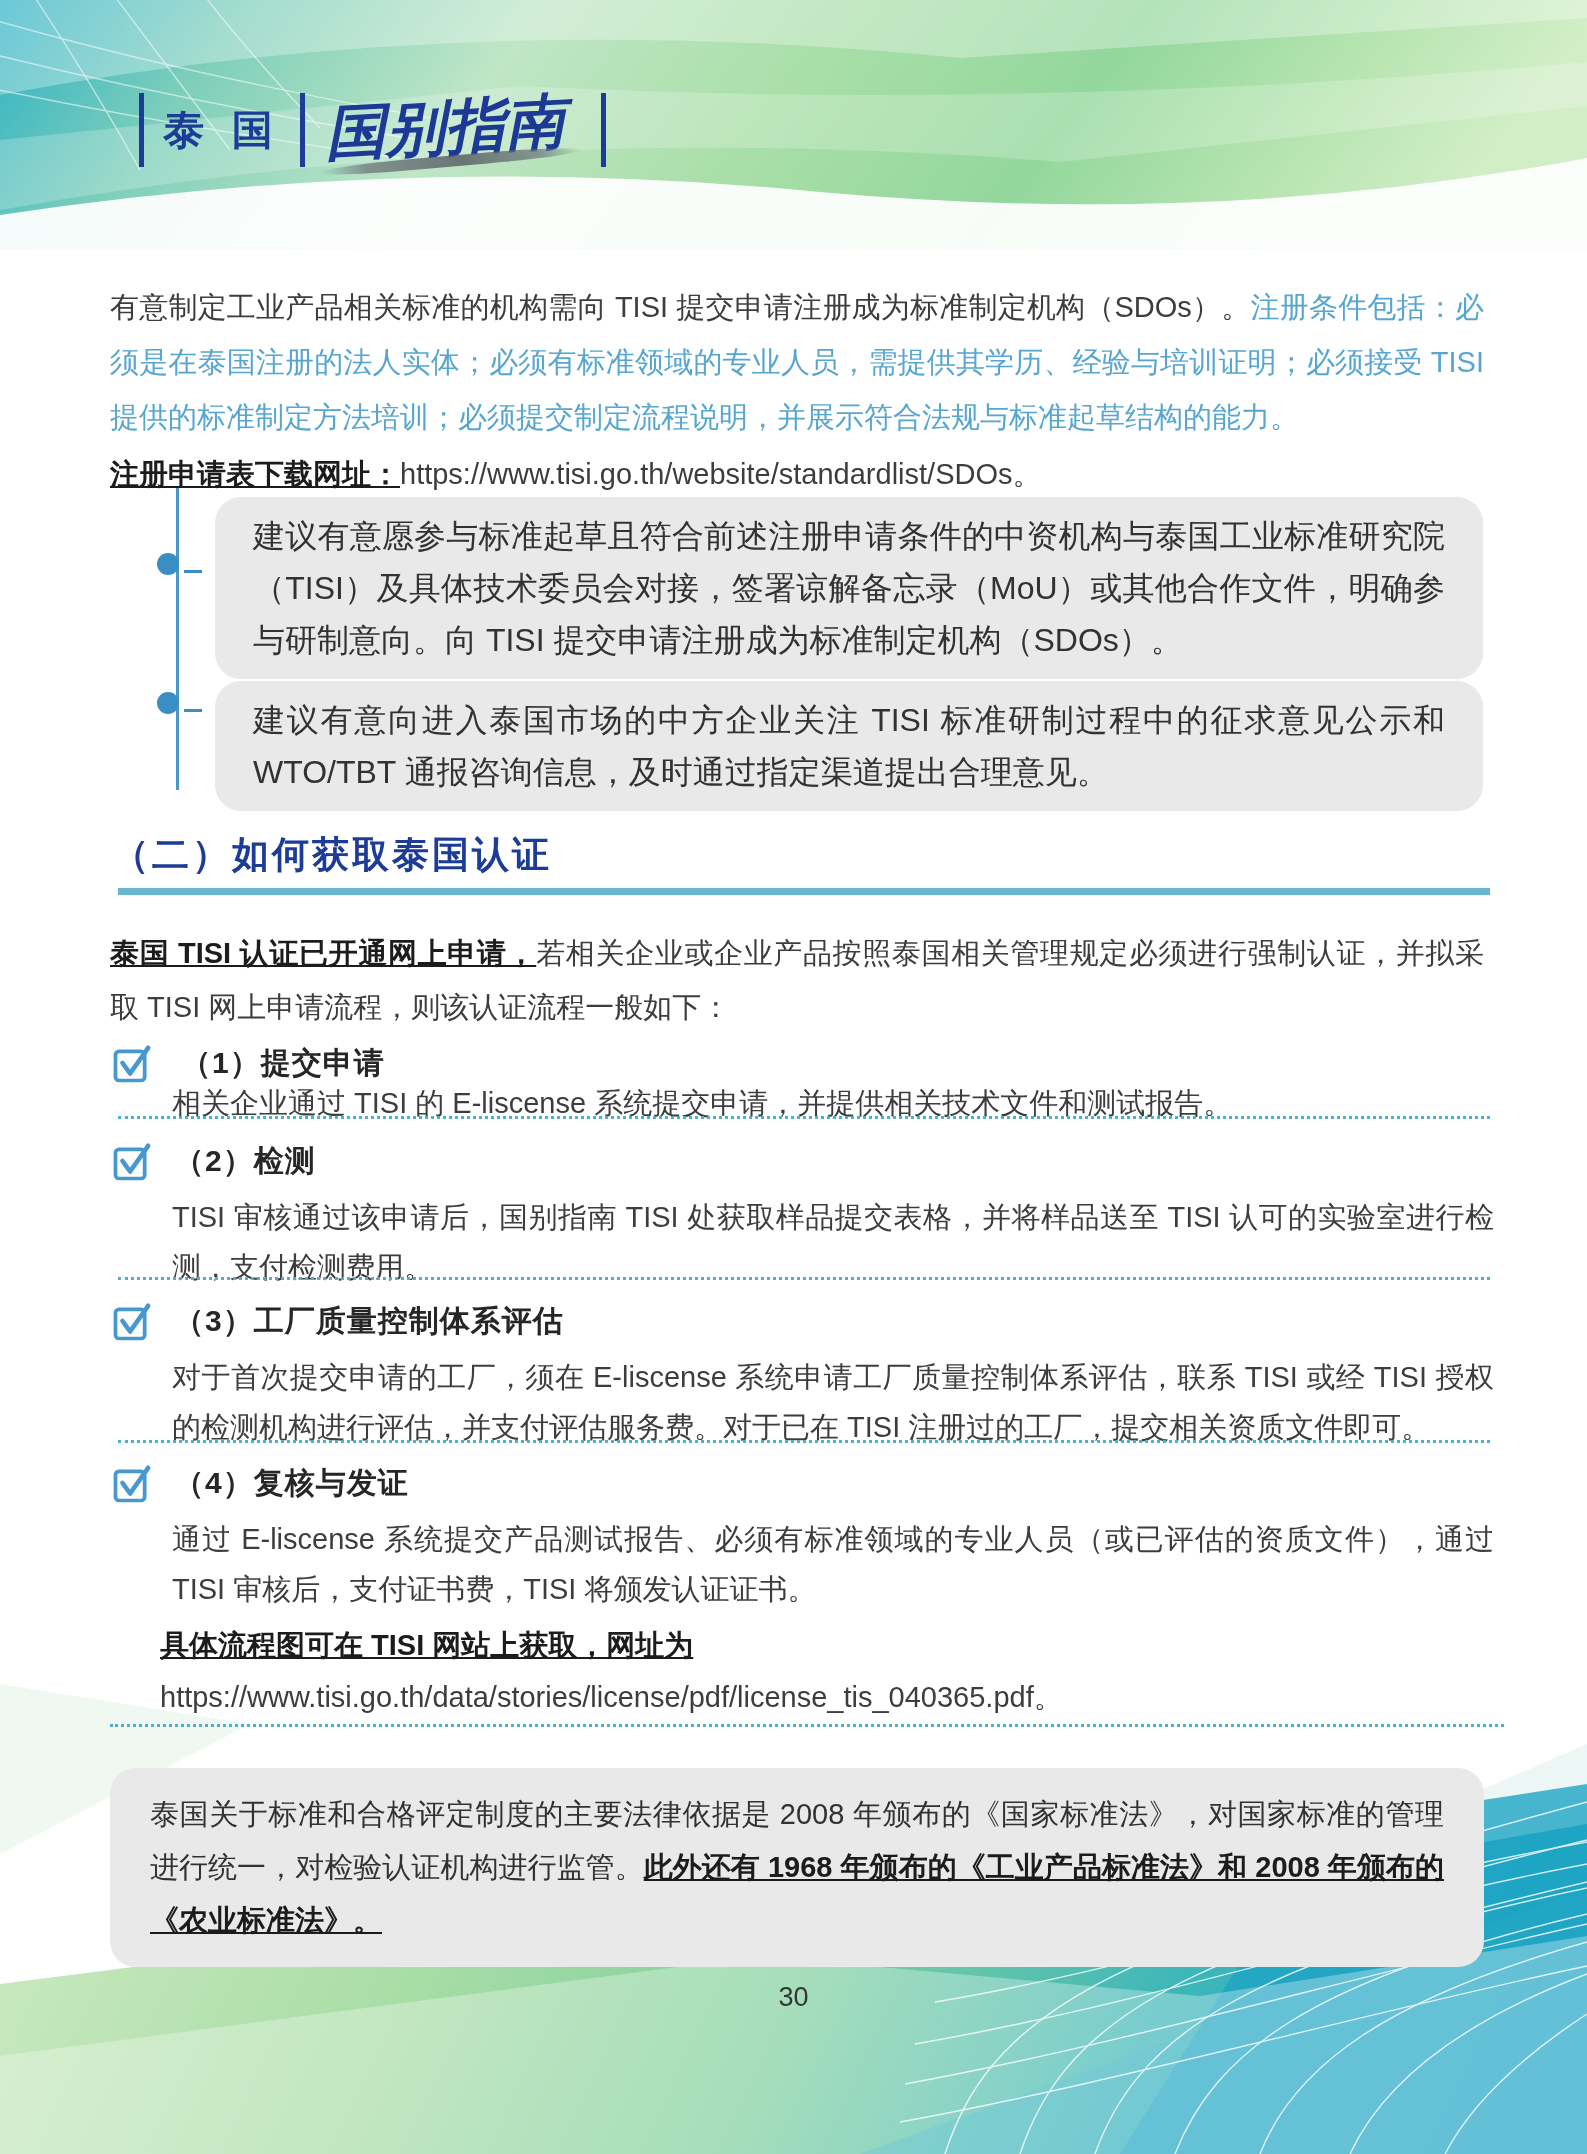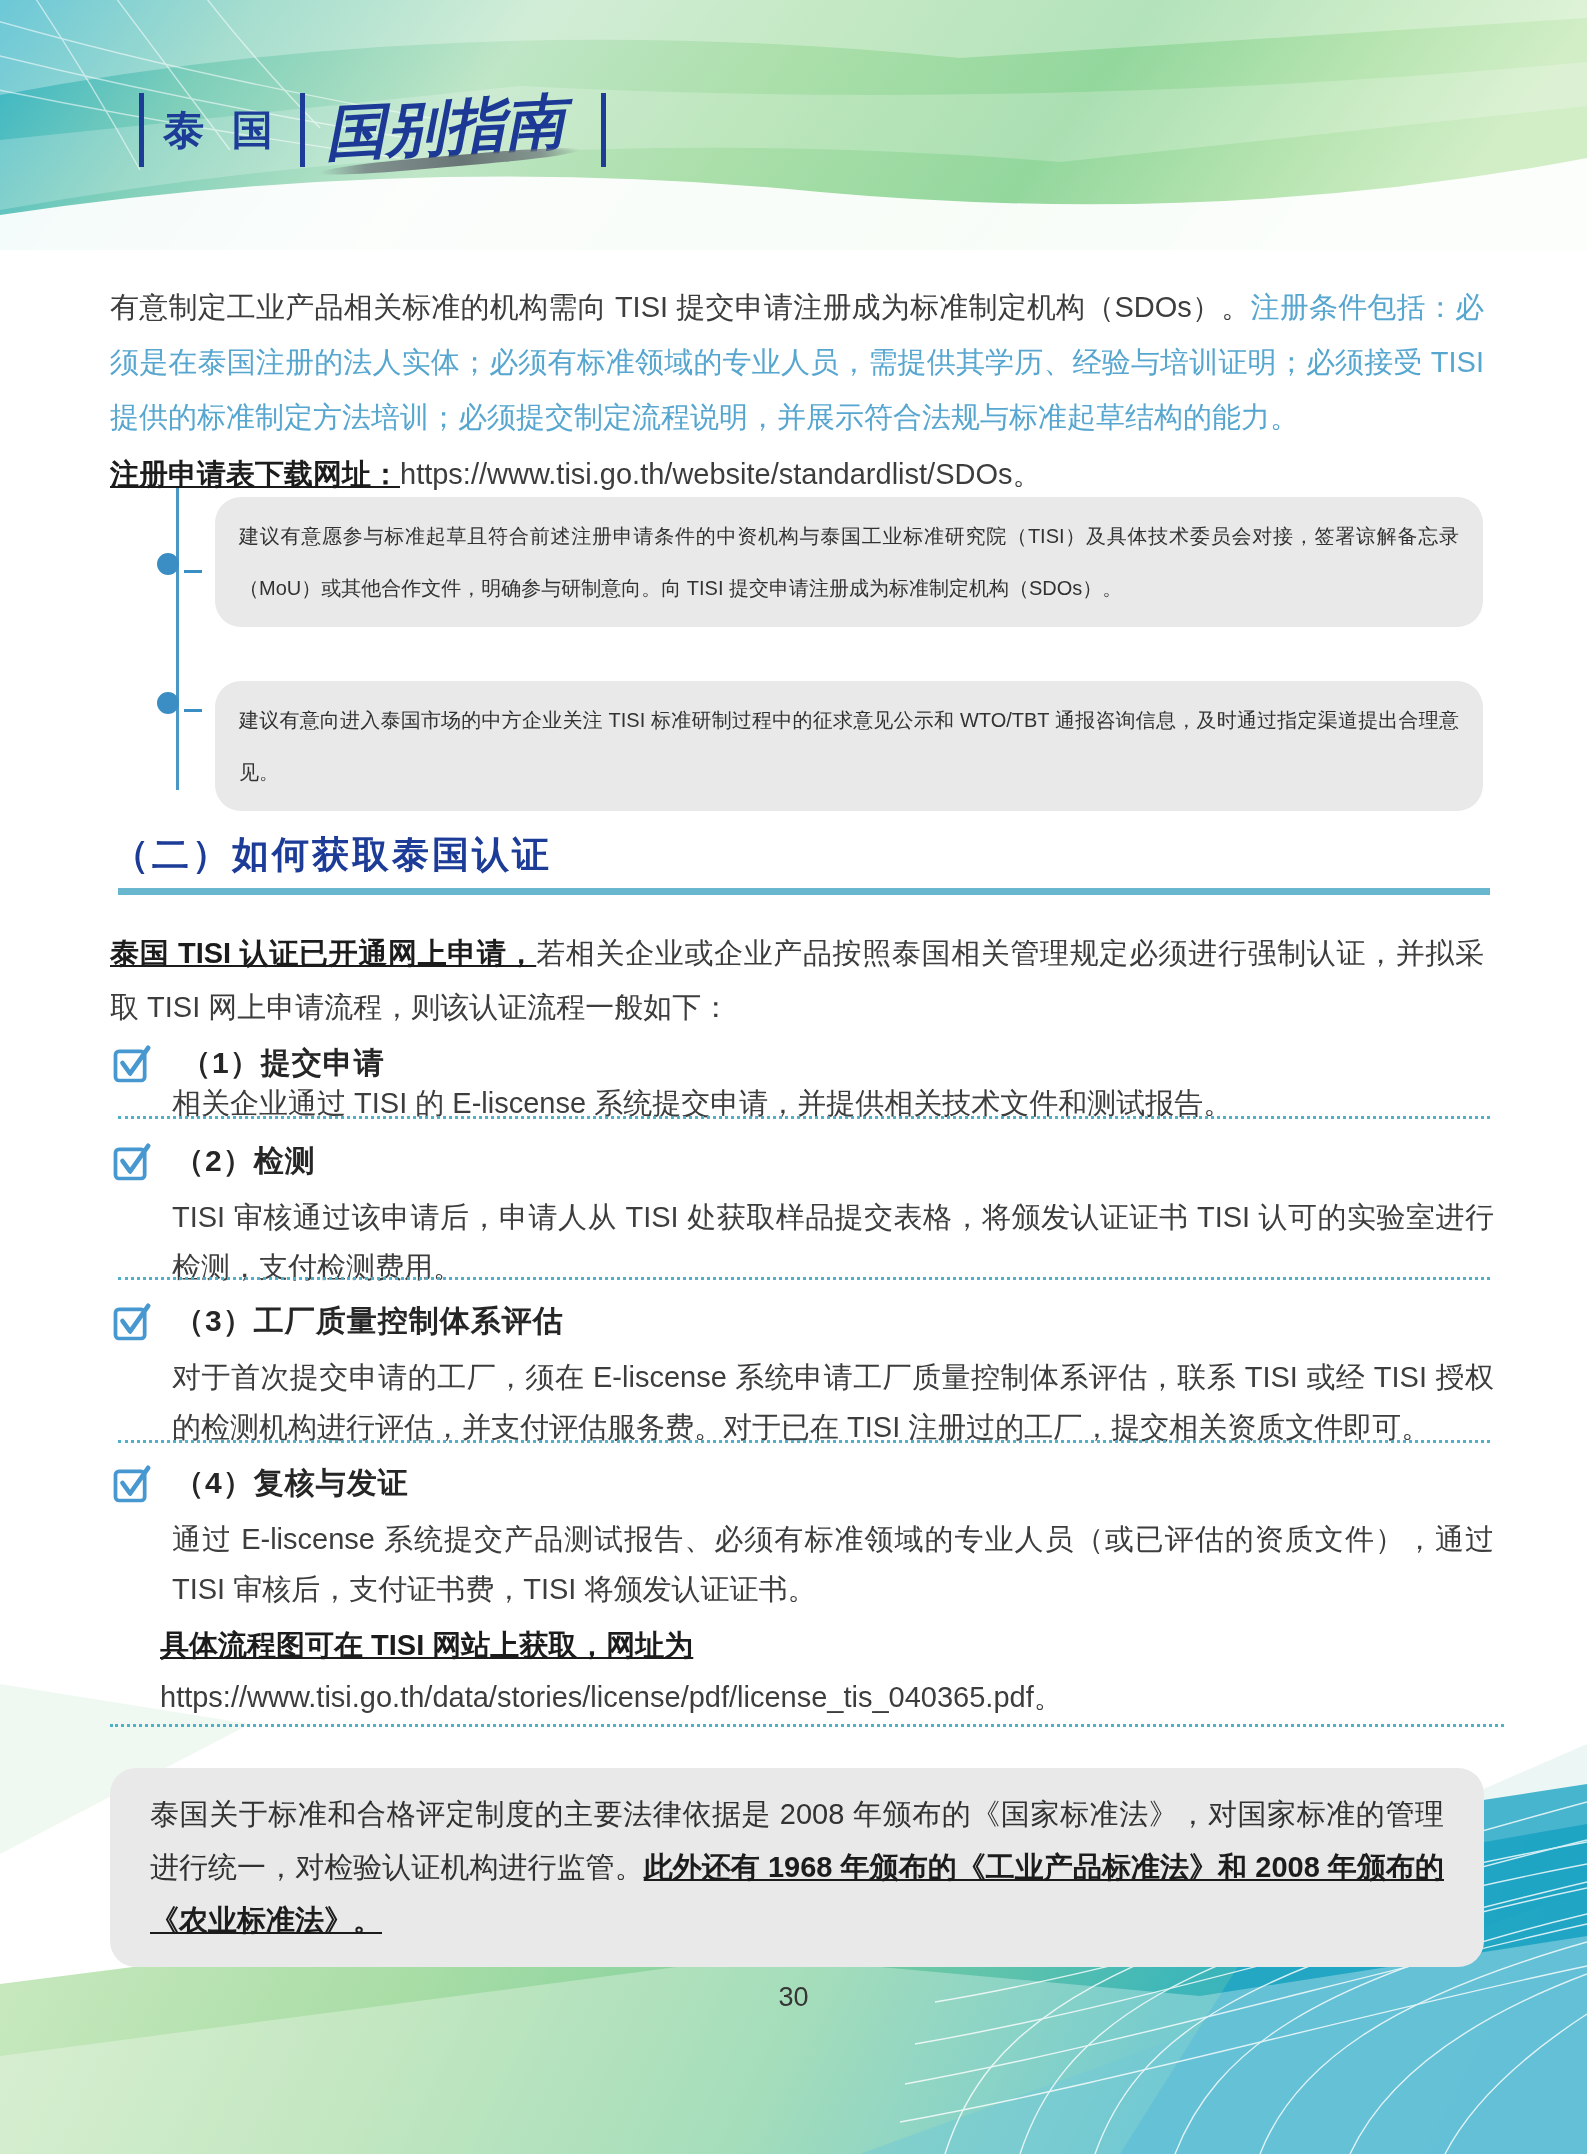--- a/index.html
+++ b/index.html
@@ -46,21 +46,21 @@
   .abs { position:absolute; z-index:2; }
   .para {
     left:110px; width:1374px; font-size:29px; line-height:55px;
     color:#3d3d3d; text-align:justify;
   }
   .t-blue { color:#57a6cf; }
   .t-bold { font-weight:bold; color:#1c1c1c;text-decoration:underline; }
   
   .callout {
     left:215px; width:1268px; background:#e9e9e9; border-radius:26px;
-    padding:13px 24px; font-size:20px; line-height:52px; color:#323232;
+    padding:13px 38px; font-size:32px; line-height:52px; color:#323232;
     text-align:justify; z-index:2;
   }
   .timeline { position:absolute; left:176px; top:488px; width:3px; height:302px; background:#4a97c5; z-index:2; }
   .dot {
     position:absolute; width:18px; height:18px; background:#ffffff;
     border:11px solid #3a8ec3; border-radius:50%; z-index:3;
   }
   .dot::after {
     content:""; position:absolute; left:16px; top:6px; width:18px; height:3px; background:#3a8ec3;
   }
@@ -200,21 +200,21 @@
   <p class="abs step-body" style="top:1078px;">相关企业通过 TISI 的 E-liscense 系统提交申请，并提供相关技术文件和测试报告。</p>
   <hr class="abs step-sep" style="top:1116px;">
 
   <div class="abs step-title" style="top:1140px;">
     <svg class="checkbox" viewBox="0 0 36 36">
       <rect x="3" y="8" width="25" height="25" rx="3" fill="none" stroke="#4798d0" stroke-width="3.2"></rect>
       <polyline points="9,18 15.5,27 31,5" fill="none" stroke="#4798d0" stroke-width="4" stroke-linecap="round" stroke-linejoin="round"></polyline>
     </svg>
     <span class="label">（2）检测</span>
   </div>
-  <p class="abs step-body" style="top:1192px;">TISI 审核通过该申请后，申请人从 TISI 处获取样品提交表格，将颁发认证证书 TISI 认可的实验室进行检测，支付检测费用。</p>
+  <p class="abs step-body" style="top:1192px;">TISI 审核通过该申请后，国别指南 TISI 处获取样品提交表格，并将样品送至 TISI 认可的实验室进行检测，支付检测费用。</p>
   <hr class="abs step-sep" style="top:1277px;">
 
   <div class="abs step-title" style="top:1300px;">
     <svg class="checkbox" viewBox="0 0 36 36">
       <rect x="3" y="8" width="25" height="25" rx="3" fill="none" stroke="#4798d0" stroke-width="3.2"></rect>
       <polyline points="9,18 15.5,27 31,5" fill="none" stroke="#4798d0" stroke-width="4" stroke-linecap="round" stroke-linejoin="round"></polyline>
     </svg>
     <span class="label">（3）工厂质量控制体系评估</span>
   </div>
   <p class="abs step-body" style="top:1352px;">对于首次提交申请的工厂，须在 E-liscense 系统申请工厂质量控制体系评估，联系 TISI 或经 TISI 授权的检测机构进行评估，并支付评估服务费。对于已在 TISI 注册过的工厂，提交相关资质文件即可。</p>

